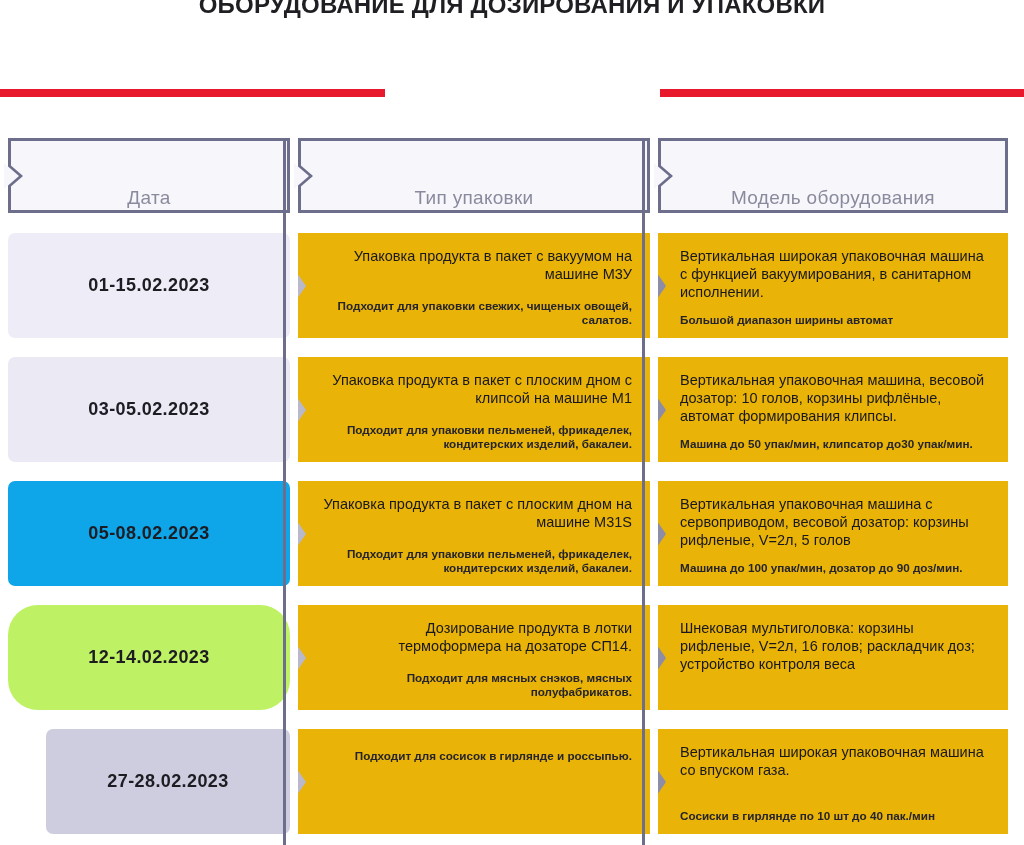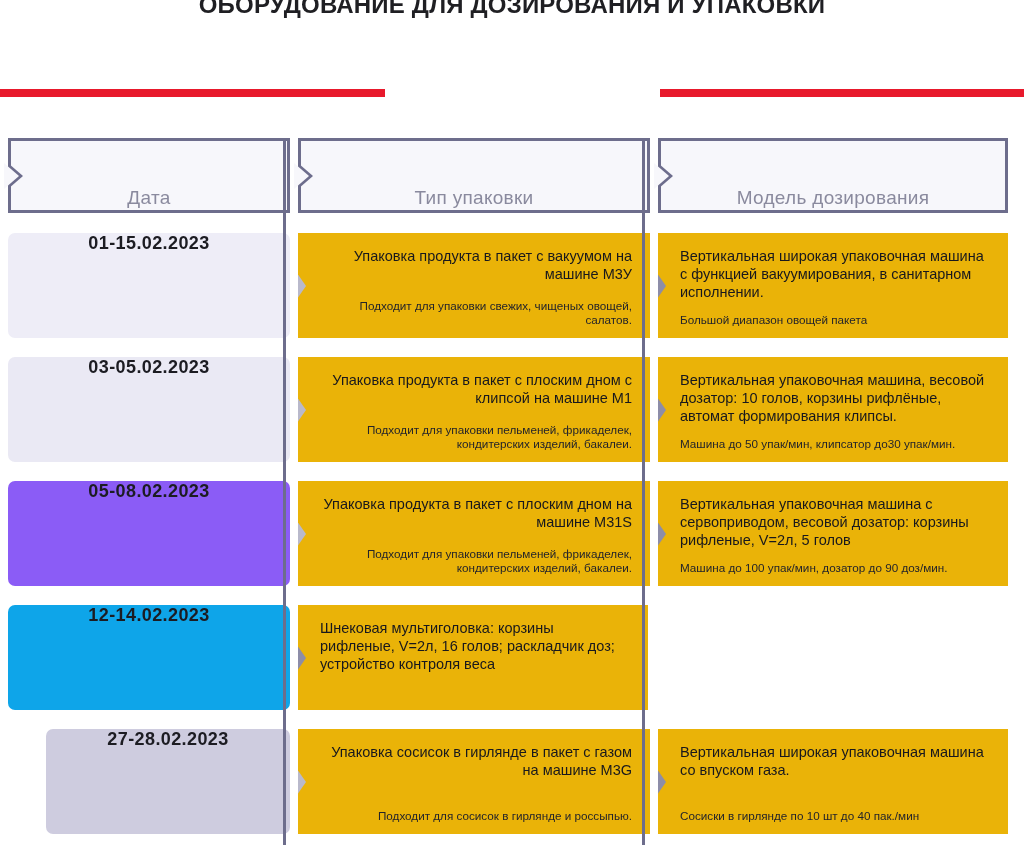--- a/index.html
+++ b/index.html
@@ -85,20 +85,21 @@
   .notch.white{
     border-left-color:#f7f7fb;
     left:-7px;
   }
 
   
   .datecell{
     height:105px;
     border-radius:7px;
     display:flex;
+    align-items:center;
     justify-content:center;
     box-sizing:border-box;
   }
   .datecell .dtext{
     font-size:18px;
     font-weight:bold;
     color:#1c1c22;
     letter-spacing:0.4px;
   }
   .textcell{
@@ -117,20 +118,21 @@
     line-height:1.25;
     color:#18181d;
     margin:0 0 auto 0;
   }
   .textcell .sub{
     font-size:11.7px;
     line-height:1.25;
     color:#24242a;
     margin:0;
     padding-top:6px;
+    font-weight:bold;
   }
   
   .arrow{
     position:absolute;
     left:-10px; top:50%;
     transform:translateY(-50%);
     width:0;height:0;
     border-top:26px solid transparent;
     border-bottom:26px solid transparent;
     border-left:18px solid #b9b9cb;
@@ -183,21 +185,21 @@
       <div class="hcell" style="border-color: rgb(109, 109, 140);">
         <span class="notch" style="border-left-color: rgb(109, 109, 140);"></span>
         <span class="notch white"></span>
         <span class="htext" style="color: rgb(138, 138, 158);">Тип упаковки</span>
       </div>
     </div>
     <div class="cell c-model">
       <div class="hcell" style="border-color: rgb(109, 109, 140);">
         <span class="notch" style="border-left-color: rgb(109, 109, 140);"></span>
         <span class="notch white"></span>
-        <span class="htext" style="color: rgb(138, 138, 158);">Модель дозирования</span>
+        <span class="htext" style="color: rgb(138, 138, 158);">Модель оборудования</span>
       </div>
     </div>
   </div>
 
   <div class="row body">
     <div class="cell c-date">
       <div class="datecell" style="background: rgb(238, 237, 247);">
         <span class="dtext">01-15.02.2023</span>
       </div>
     </div>
@@ -205,21 +207,21 @@
       <div class="textcell">
         <span class="arrow" style="border-left-color: rgb(185, 185, 203);"></span>
         <p class="main">Упаковка продукта в пакет с вакуумом на машине M3У</p>
         <p class="sub">Подходит для упаковки свежих, чищеных овощей, салатов.</p>
       </div>
     </div>
     <div class="cell c-model">
       <div class="textcell">
         <span class="arrow dark"></span>
         <p class="main">Вертикальная широкая упаковочная машина  с функцией вакуумирования, в санитарном исполнении.</p>
-        <p class="sub">Большой диапазон овощей пакета</p>
+        <p class="sub">Большой диапазон ширины автомат</p>
       </div>
     </div>
   </div>
 
   <div class="row body">
     <div class="cell c-date">
       <div class="datecell" style="background: rgb(234, 233, 244);">
         <span class="dtext">03-05.02.2023</span>
       </div>
     </div>
@@ -234,21 +236,21 @@
       <div class="textcell">
         <span class="arrow dark"></span>
         <p class="main">Вертикальная упаковочная машина, весовой дозатор: 10 голов, корзины рифлёные,  автомат формирования клипсы.</p>
         <p class="sub">Машина  до 50 упак/мин, клипсатор до30 упак/мин.</p>
       </div>
     </div>
   </div>
 
   <div class="row body">
     <div class="cell c-date">
-      <div class="datecell" style="background: #8b5cf6;">
+      <div class="datecell" style="background: #0ea5e9;">
         <span class="dtext">05-08.02.2023</span>
       </div>
     </div>
     <div class="cell c-pack">
       <div class="textcell">
         <span class="arrow" style="border-left-color: rgb(185, 185, 203);"></span>
         <p class="main">Упаковка продукта в пакет с плоским дном на машине M31S</p>
         <p class="sub">Подходит для упаковки пельменей, фрикаделек, кондитерских изделий, бакалеи.</p>
       </div>
     </div>
@@ -256,42 +258,48 @@
       <div class="textcell">
         <span class="arrow dark"></span>
         <p class="main">Вертикальная упаковочная машина с сервоприводом, весовой дозатор: корзины рифленые, V=2л, 5 голов</p>
         <p class="sub">Машина  до 100 упак/мин, дозатор до 90 доз/мин.</p>
       </div>
     </div>
   </div>
 
   <div class="row body">
     <div class="cell c-date">
-      <div class="datecell" style="background: #0ea5e9;">
+      <div class="datecell" style="background: #bef264; border-radius: 30px;">
         <span class="dtext">12-14.02.2023</span>
+      </div>
+    </div>
+    <div class="cell c-pack">
+      <div class="textcell">
+        <span class="arrow" style="border-left-color: rgb(185, 185, 203);"></span>
+        <p class="main">Дозирование продукта в лотки термоформера на дозаторе СП14.</p>
+        <p class="sub">Подходит для мясных снэков, мясных полуфабрикатов.</p>
       </div>
     </div>
     <div class="cell c-model">
       <div class="textcell">
         <span class="arrow dark"></span>
         <p class="main">Шнековая мультиголовка: корзины рифленые, V=2л, 16 голов; раскладчик доз; устройство контроля веса</p>
       </div>
     </div>
   </div>
 
   <div class="row body">
     <div class="cell c-date">
       <div class="datecell" style="background: rgb(206, 204, 223); margin-left: 38px;">
         <span class="dtext">27-28.02.2023</span>
       </div>
     </div>
     <div class="cell c-pack">
       <div class="textcell">
         <span class="arrow" style="border-left-color: rgb(185, 185, 203);"></span>
-        <p class="main">Упаковка сосисок в гирлянде в пакет с газом на машине M3G</p>
         <p class="sub">Подходит для сосисок в гирлянде и россыпью.</p>
       </div>
     </div>
     <div class="cell c-model">
       <div class="textcell">
         <span class="arrow dark"></span>
         <p class="main">Вертикальная широкая упаковочная машина со впуском газа.</p>
         <p class="sub">Сосиски в гирлянде по 10 шт до 40 пак./мин</p>
       </div>
     </div>

